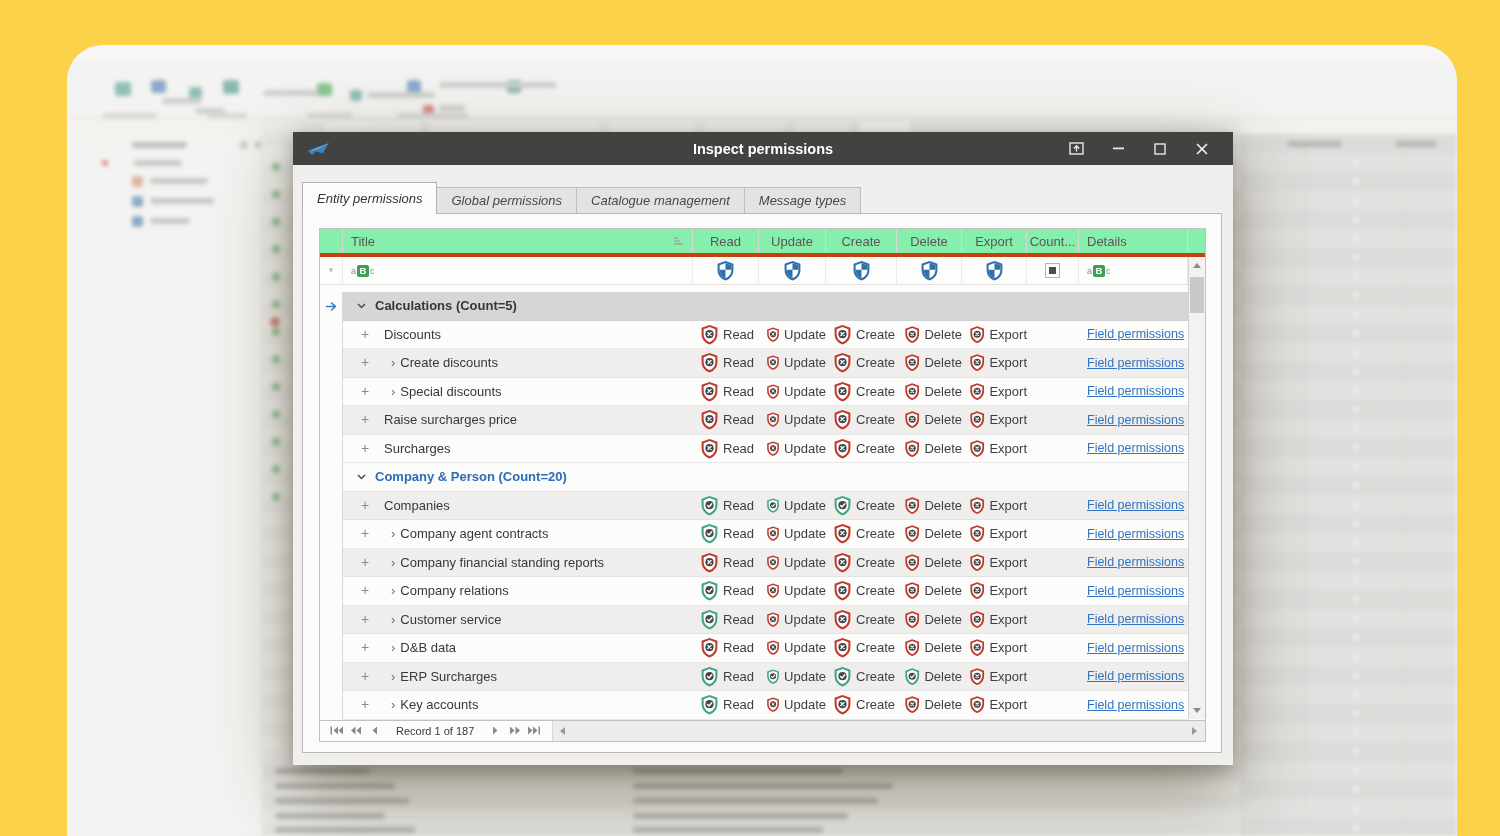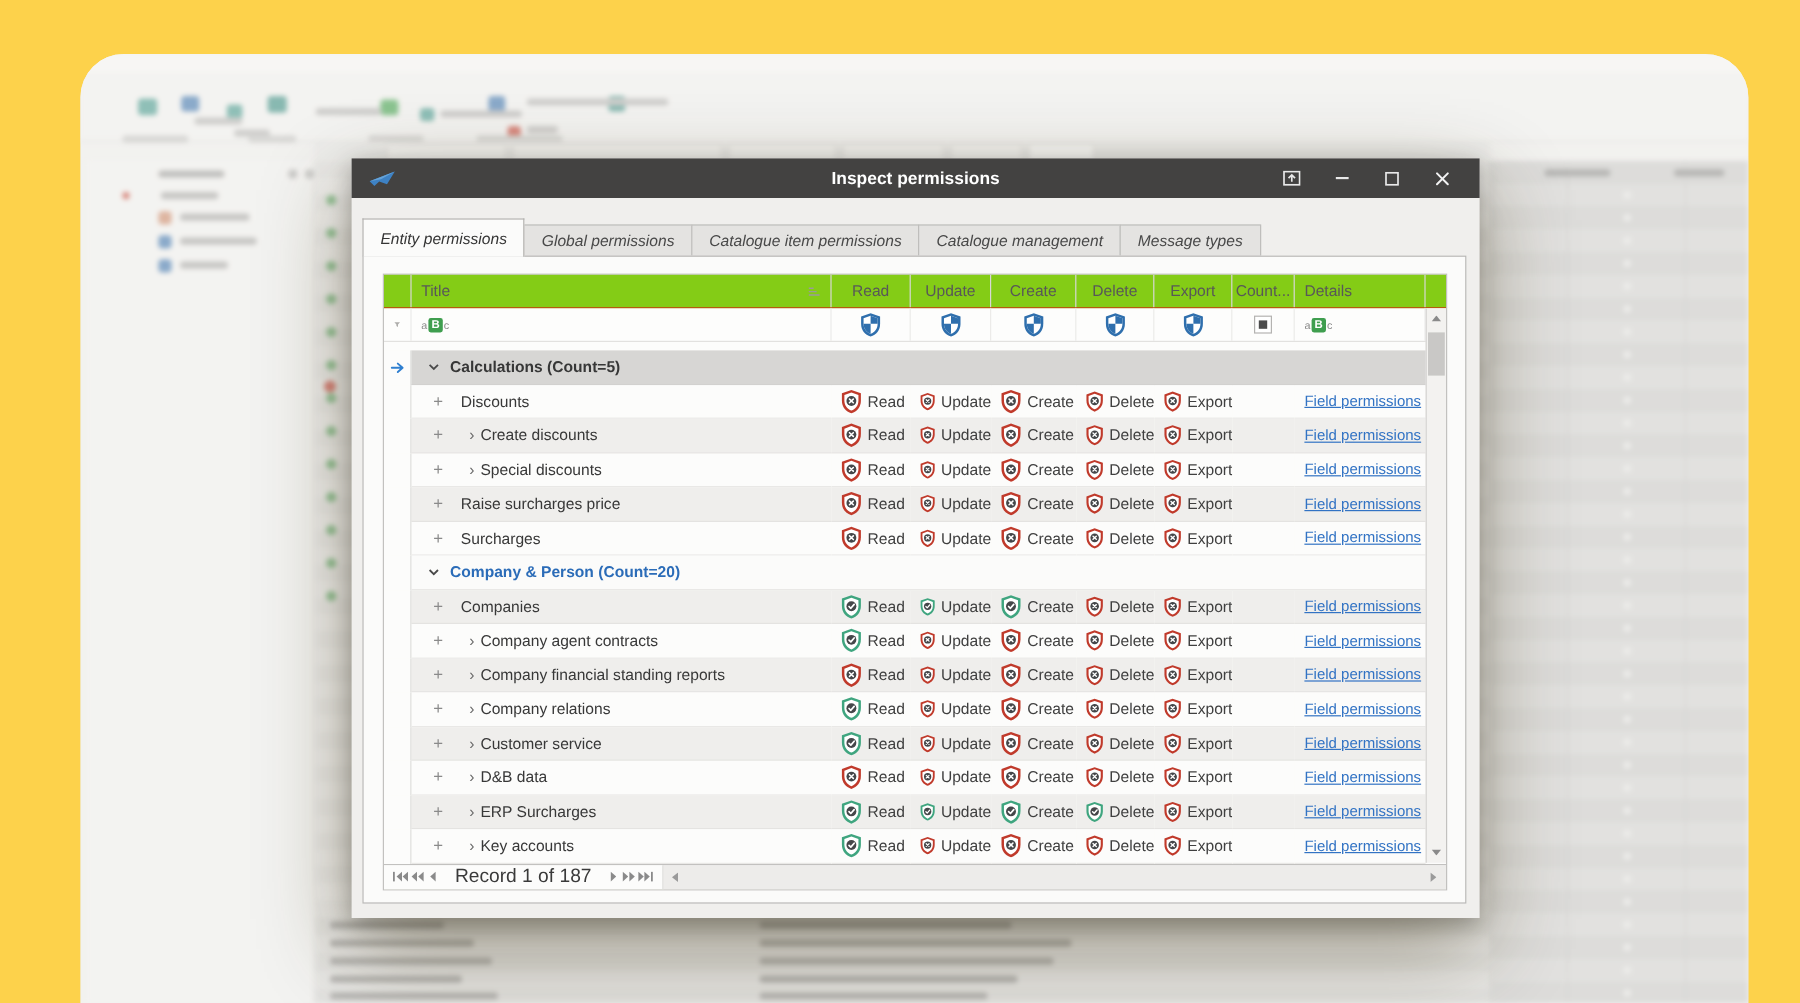--- a/index.html
+++ b/index.html
@@ -42,21 +42,21 @@
 
   .tabs { position:absolute; left:9px; top:50px; height:32px; display:flex; align-items:flex-end;font-style:italic; }
   .tab { height:27px; line-height:26px; padding:0 14px; background:#e4e3e1; border:1px solid #bfbebc;
     margin-left:-1px; color:#484848; white-space:nowrap; }
   .tab.active { height:32px; line-height:31px; background:#fbfbfa; border:1px solid #b3b2b0; border-bottom:none;
     position:relative; z-index:3; margin-left:0; color:#353535; }
 
   .panel { position:absolute; left:9px; top:81px; width:920px; height:540px; background:#fbfbfa; border:1px solid #b9b8b6; }
   .grid { position:absolute; left:16px; top:14px; width:887px; border:1px solid #c2c1bf; background:#fcfcfb; }
 
-  .ghead { display:flex; height:28px; background:#84cc16; border-bottom:1px solid #c2410c; }
+  .ghead { display:flex; height:28px; background:#86efac; border-bottom:4px solid #c2410c; }
   .hc { flex:none; display:flex; align-items:center; padding:0 8px; color:#585858; border-right:1px solid #d8d7d5;
     overflow:hidden; white-space:nowrap; }
   .hc.center { justify-content:center; }
   .hc:last-child { border-right:none; }
 
   .frow { display:flex; height:28px; background:#fdfdfc; border-bottom:1px solid #e2e1df; }
   .fc { flex:none; display:flex; align-items:center; padding:0 8px; border-right:1px solid #eceBea; border-right:1px solid #ecebe9; overflow:hidden; }
   .fc.center { justify-content:center; }
   .abc { display:flex; align-items:center; font-size:9px; color:#8a8a8a; letter-spacing:0; }
   .abc b { background:#3f9e4f; color:#fff; font-size:9.5px; line-height:12px; padding:0 2.5px; border-radius:2px; margin:0 1px; font-weight:bold; }
@@ -85,21 +85,21 @@
   .fp-link { color:#3273c4; text-decoration:underline; font-size:12.5px; cursor:pointer; }
 
   .vscroll { position:absolute; right:0; top:28px; width:17px; height:462px; background:#f3f2f0; border-left:1px solid #d4d3d1; }
   .vs-btn { width:16px; height:17px; display:flex; align-items:center; justify-content:center; }
   .vs-btn.bottom { position:absolute; bottom:0; }
   .vs-thumb { position:absolute; left:1px; top:20px; width:14px; height:36px; background:#c9c8c6; }
 
   .pager { display:flex; height:21px; border-top:1px solid #c2c1bf; background:#efeeec; }
   .pager-left { flex:none; width:233px; background:#fcfcfb; border-right:1px solid #d8d7d5; display:flex; align-items:center; padding:0 7px; }
   .nav-btn { width:19px; height:19px; display:flex; align-items:center; justify-content:center; }
-  .rec-text { margin:0 12px; color:#3a3a3a; font-size:16px; white-space:nowrap; }
+  .rec-text { margin:0 12px; color:#3a3a3a; font-size:11px; white-space:nowrap; }
   .pager-scroll { flex:1; position:relative; background:#edecea; }
   .hs-btn { position:absolute; top:0; width:18px; height:20px; display:flex; align-items:center; justify-content:center; }
 </style>
 </head>
 <body>
 
 <div class="canvas">
 
   <div class="app-window">
     <div class="bg-app">
@@ -201,21 +201,20 @@
           <svg width="12" height="12" viewBox="0 0 12 12">
               <path d="M1.5 1.5 L10.5 10.5 M10.5 1.5 L1.5 10.5" stroke="#f2f2f2" stroke-width="1.7" stroke-linecap="round"></path>
             </svg>
         </div>
       </div>
     </div>
 
     <div class="tabs" id="tabs">
         <div class="tab active">Entity permissions</div>
         <div class="tab">Global permissions</div>
-        <div class="tab">Catalogue item permissions</div>
         <div class="tab">Catalogue management</div>
         <div class="tab">Message types</div>
       </div>
 
     <div class="panel">
       <div class="grid">
         <div class="ghead" id="ghead">
             <div class="hc center" style="width: 23px;">
               <span></span>
             </div>

